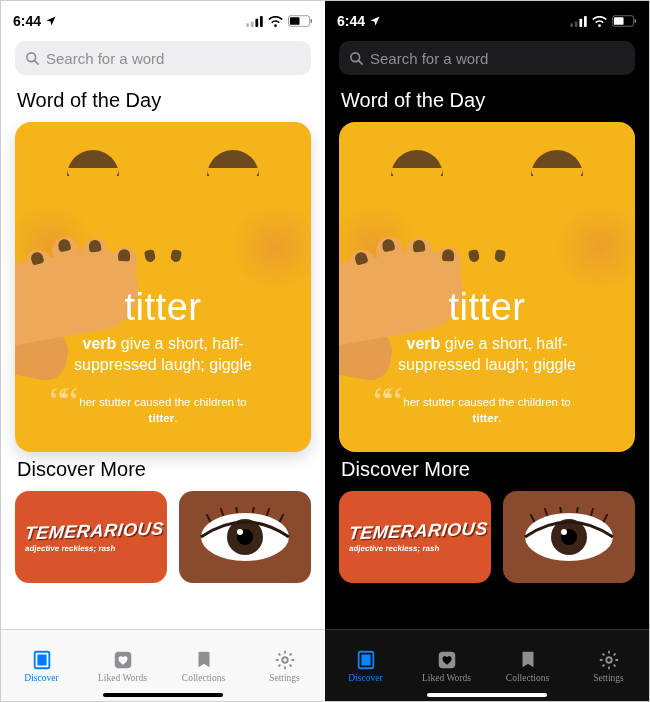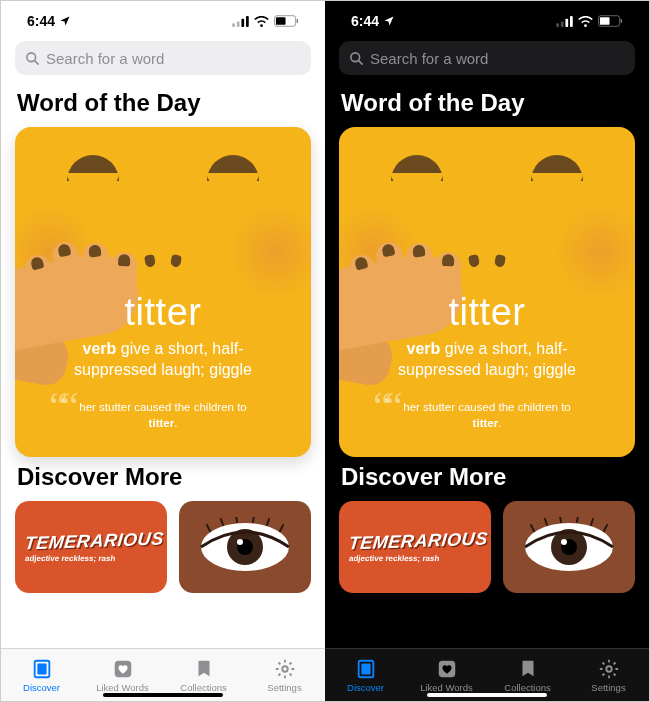--- a/index.html
+++ b/index.html
@@ -7,36 +7,36 @@
       font-family: -apple-system, BlinkMacSystemFont, 'Segoe UI', sans-serif;
       width: 650px; height: 702px; display: flex; overflow: hidden;
       border: 1px solid #ccc;
     }
     .phone { flex: 1; display: flex; flex-direction: column; position: relative; overflow: hidden; }
     .phone.light { background: #fff; color: #000; }
     .phone.dark  { background: #000; color: #fff; }
 
     .status-bar {
       height: 40px; display: flex; justify-content: space-between;
-      align-items: center; padding: 0 26px; font-size: 14px; font-weight: 600;
+      align-items: center; padding: 0 12px; font-size: 14px; font-weight: 600;
     }
     .status-left { display: flex; align-items: center; gap: 4px; }
     .status-right { display: flex; align-items: center; gap: 5px; }
     .status-right svg { display: block; }
 
     .scroll { flex: 1; overflow: hidden; padding: 0 14px; }
 
     .search-bar {
       height: 34px; border-radius: 10px; display: flex; align-items: center;
       padding: 12px 10px; gap: 6px; font-size: 15px; margin-bottom: 14px;
     }
     .light .search-bar { background: #eeeef0; color: #8e8e93; }
     .dark  .search-bar { background: #1c1c1e; color: #8e8e93; }
 
-    h2.section { font-size: 24px; font-weight: 700; margin: 6px 0 10px 2px; }
+    h2.section { font-size: 20px; font-weight: 400; margin: 6px 0 10px 2px; }
 
     .wotd-card {
       background: #f4b41a; border-radius: 16px; height: 330px;
       position: relative; overflow: hidden;
       box-shadow: 0 6px 16px rgba(0,0,0,0.15);
       display: flex; flex-direction: column; justify-content: flex-end;
       padding: 18px 26px 26px; text-align: center; color: #fff;
     }
     .wotd-word { font-size: 38px; font-weight: 400; letter-spacing: 0.5px; }
     .wotd-def { font-size: 16px; margin-top: 4px; line-height: 1.35; padding: 0 20px; }
@@ -82,21 +82,21 @@
 
     .discover-row { display: flex; gap: 12px; margin-top: 4px; }
     .mini-card { flex: 1; height: 92px; border-radius: 14px; position: relative; overflow: hidden; }
     .mini-card.temerarious { background: #d9542b; display:flex; flex-direction:column; justify-content:center; padding:10px; }
     .tem-word { font-family: sans-serif; font-weight: 800; font-style: italic;
                 font-size: 18px; color:#fff; transform: skewX(-8deg) rotate(-2deg);
                 text-shadow: 1.5px 1.5px 0 #7a2a12; letter-spacing:0.5px; white-space:nowrap; }
     .tem-def { font-size: 8px; color:#fff; font-weight:700; margin-top:2px; transform: skewX(-6deg); }
     .mini-card.eye { background: #8a4a2e; display:flex; align-items:center; justify-content:center; }
 
-    .tab-bar { height: 53px; display: flex; border-top: 0.5px solid rgba(128,128,128,0.3); }
+    .tab-bar { height: 72px; display: flex; border-top: 0.5px solid rgba(128,128,128,0.3); font-family: Liberation Serif, serif; }
     .light .tab-bar { background: rgba(248,248,248,0.94); }
     .dark  .tab-bar { background: rgba(18,18,18,0.94); }
     .tab { flex:1; display:flex; flex-direction:column; align-items:center; justify-content:center;
            gap:2px; font-size:9.5px; }
     .tab svg { width:24px; height:22px; }
     .light .tab { color:#8e8e93; }
     .light .tab.active { color:#007aff; }
     .dark  .tab { color:#8e8e93; }
     .dark  .tab.active { color:#0a84ff; }
 

